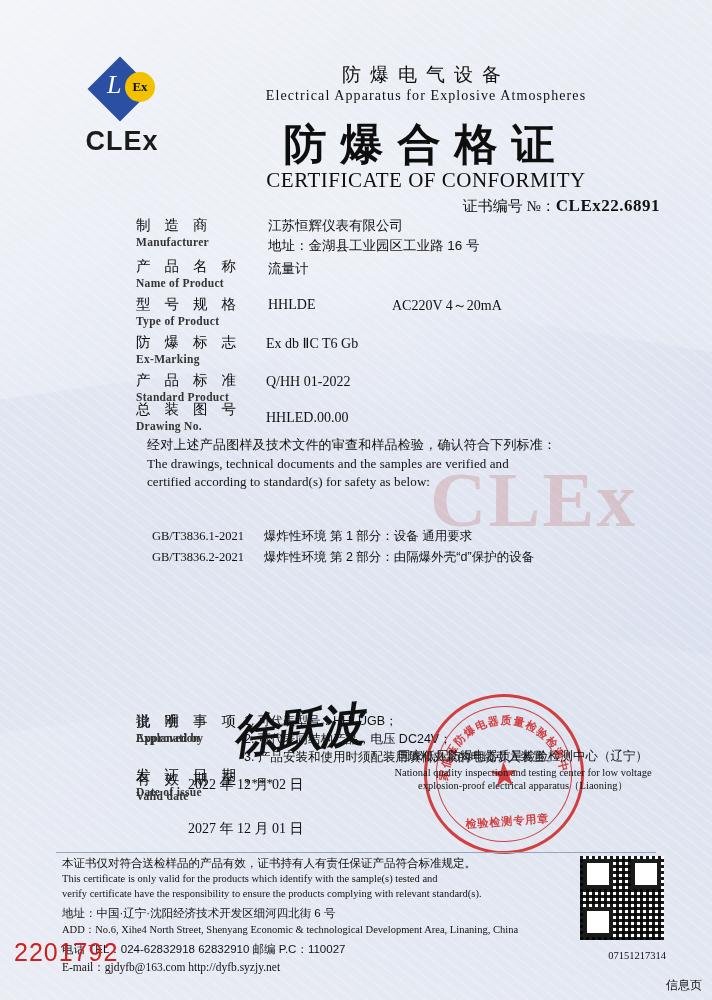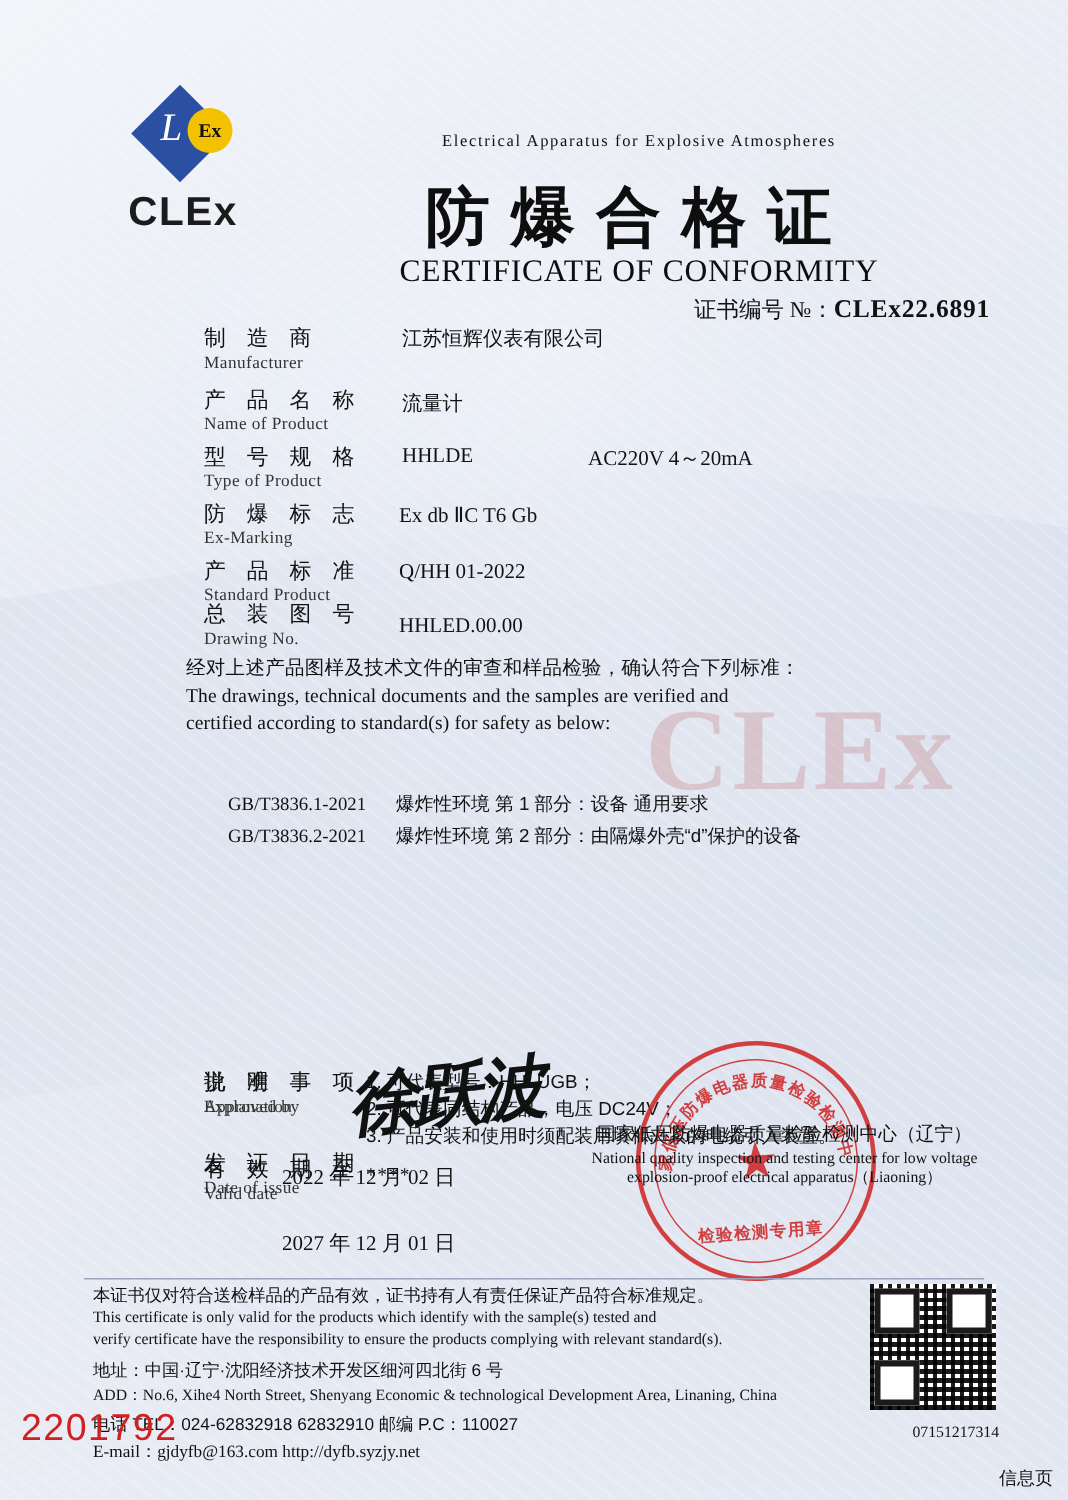--- a/index.html
+++ b/index.html
@@ -123,21 +123,21 @@
     letter-spacing: 9px;
     color: #111;
     font-family: "Liberation Sans", sans-serif;
   }
   .title-en {
     position: absolute;
     left: 186px;
     top: 88px;
     width: 480px;
     text-align: center;
-    font-size: 11px;
+    font-size: 14px;
     letter-spacing: 1.1px;
     color: #111;
   }
   .big-cn {
     position: absolute;
     left: 176px;
     top: 116px;
     width: 500px;
     text-align: center;
     font-size: 43px;
@@ -180,34 +180,35 @@
     color: #111;
     font-family: "Liberation Sans", sans-serif;
     white-space: nowrap;
   }
   .f-en {
     font-size: 11.5px;
     color: #333;
     letter-spacing: 0.3px;
     margin-top: 1px;
     white-space: nowrap;
+    font-weight: bold;
   }
   .val {
     position: absolute;
     font-size: 13.5px;
     color: #111;
     white-space: nowrap;
     font-family: "Liberation Sans", sans-serif;
   }
   .val.serif { font-family: "Liberation Serif", serif; font-size: 14px; }
 
   
   .verify {
     position: absolute;
-    left: 124px;
+    left: 147px;
     top: 436px;
     width: 470px;
   }
   .verify .l1 {
     font-size: 13px;
     color: #111;
     font-family: "Liberation Sans", sans-serif;
     letter-spacing: 0.2px;
   }
   .verify .l2, .verify .l3 {
@@ -422,33 +423,35 @@
 
   <div class="logo-wrap">
     <div class="logo-diamond">
       <div class="d"></div>
       <div class="l">L</div>
       <div class="ex">Ex</div>
     </div>
     <div class="logo-text">CLEx</div>
   </div>
 
+  <div class="title-cn">防爆电气设备</div>
   <div class="title-en">Electrical Apparatus for Explosive Atmospheres</div>
   <div class="big-cn">防爆合格证</div>
   <div class="big-en">CERTIFICATE OF CONFORMITY</div>
 
   <div class="cert-no">
     <span>证书编号 №：</span><b>CLEx22.6891</b>
   </div>
 
   <div class="field" style="top:216px;">
     <div class="f-cn">制 造 商</div>
     <div class="f-en">Manufacturer</div>
   </div>
   <div class="val" style="left:268px; top:217px;">江苏恒辉仪表有限公司</div>
+  <div class="val" style="left:268px; top:237px;">地址：金湖县工业园区工业路 16 号</div>
 
   <div class="field" style="top:257px;">
     <div class="f-cn">产 品 名 称</div>
     <div class="f-en">Name of Product</div>
   </div>
   <div class="val" style="left:268px; top:260px;">流量计</div>
 
   <div class="field" style="top:295px;">
     <div class="f-cn">型 号 规 格</div>
     <div class="f-en">Type of Product</div>

